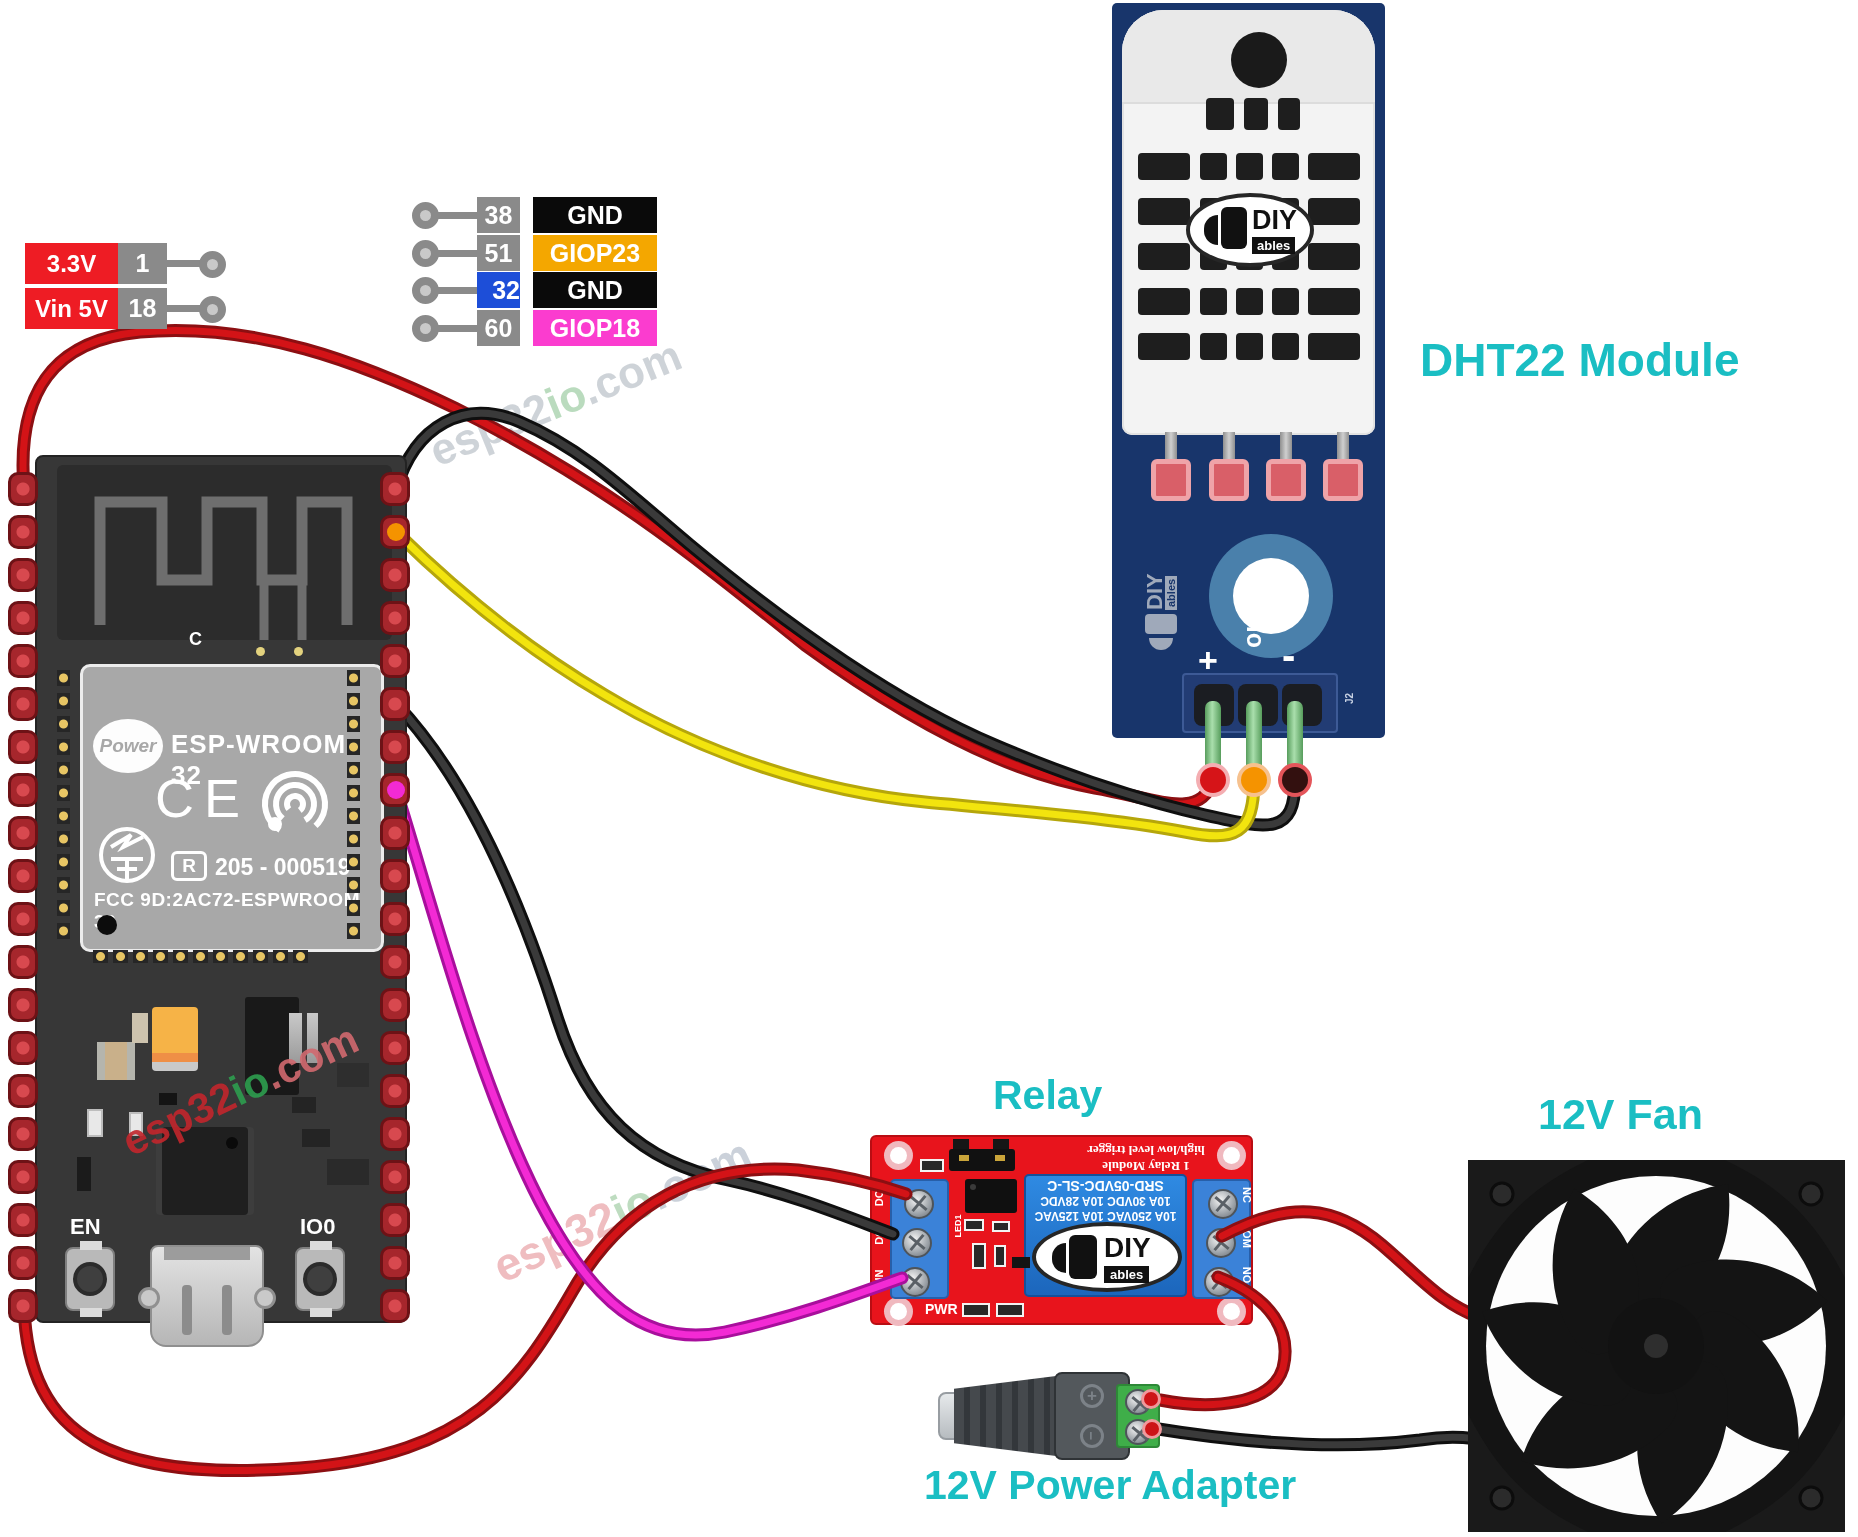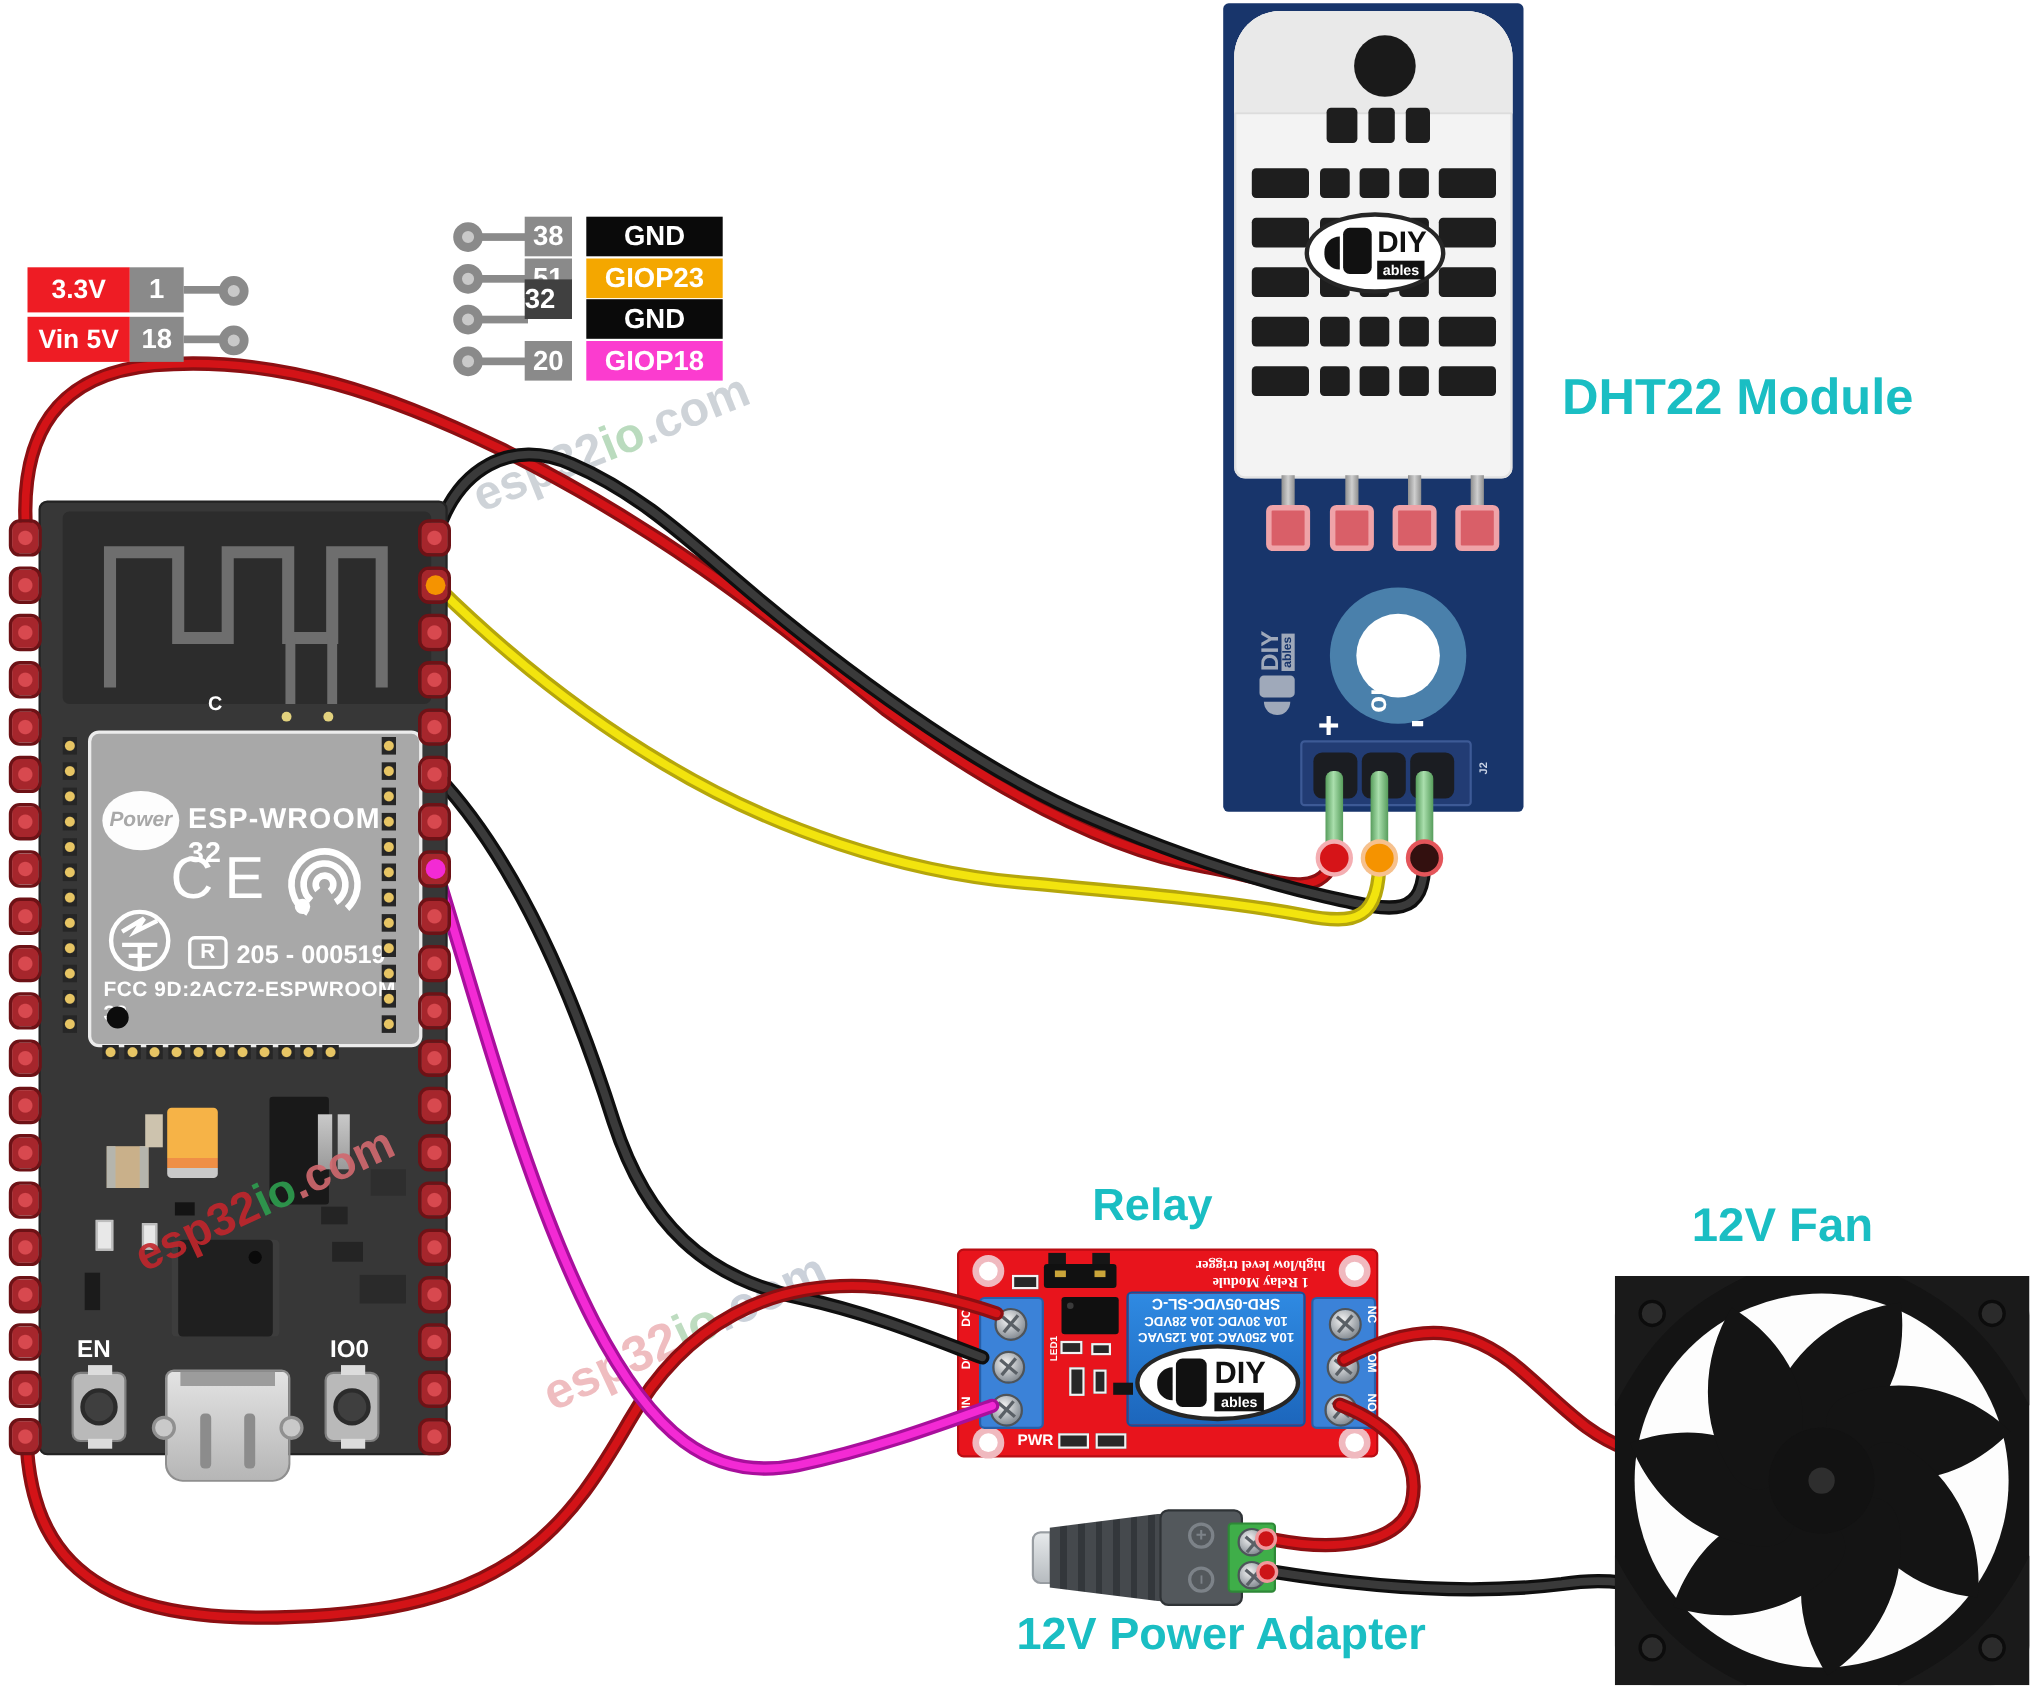--- a/index.html
+++ b/index.html
@@ -111,25 +111,25 @@
       <div class="pincircle" style="position: absolute; left: 0px; top: 5px;"></div>
       <div style="position: absolute; left: 24px; top: 15px; width: 44px; height: 7px; background: rgb(138, 138, 138);"></div>
       <div style="position: absolute; left: 65px; top: 0px; width: 43px; height: 36px; background: rgb(138, 138, 138); color: rgb(255, 255, 255); font-weight: 700; font-size: 25px; text-align: center; line-height: 36px;">38</div>
       <div style="position: absolute; left: 121px; top: 0px; width: 124px; height: 36px; background: rgb(10, 10, 10); color: rgb(255, 255, 255); font-weight: 700; font-size: 25px; text-align: center; line-height: 36px;">GND</div>
       <div class="pincircle" style="position: absolute; left: 0px; top: 43px;"></div>
       <div style="position: absolute; left: 24px; top: 53px; width: 44px; height: 7px; background: rgb(138, 138, 138);"></div>
       <div style="position: absolute; left: 65px; top: 38px; width: 43px; height: 36px; background: rgb(138, 138, 138); color: rgb(255, 255, 255); font-weight: 700; font-size: 25px; text-align: center; line-height: 36px;">51</div>
       <div style="position: absolute; left: 121px; top: 38px; width: 124px; height: 36px; background: rgb(244, 167, 0); color: rgb(255, 255, 255); font-weight: 700; font-size: 25px; text-align: center; line-height: 36px;">GIOP23</div>
       <div class="pincircle" style="position: absolute; left: 0px; top: 80px;"></div>
       <div style="position: absolute; left: 24px; top: 90px; width: 44px; height: 7px; background: rgb(138, 138, 138);"></div>
-      <div style="position: absolute; left: 65px; top: 57px; width: 43px; height: 36px; background: #404040; color: rgb(255, 255, 255); font-weight: 700; font-size: 25px; text-align: left; line-height: 36px;">32</div>
+      <div style="position: absolute; left: 65px; top: 75px; width: 43px; height: 36px; background: #1d4ed8; color: rgb(255, 255, 255); font-weight: 700; font-size: 25px; text-align: right; line-height: 36px;">32</div>
       <div style="position: absolute; left: 121px; top: 75px; width: 124px; height: 36px; background: rgb(10, 10, 10); color: rgb(255, 255, 255); font-weight: 700; font-size: 25px; text-align: center; line-height: 36px;">GND</div>
       <div class="pincircle" style="position: absolute; left: 0px; top: 118px;"></div>
       <div style="position: absolute; left: 24px; top: 128px; width: 44px; height: 7px; background: rgb(138, 138, 138);"></div>
-      <div style="position: absolute; left: 65px; top: 113px; width: 43px; height: 36px; background: rgb(138, 138, 138); color: rgb(255, 255, 255); font-weight: 700; font-size: 25px; text-align: center; line-height: 36px;">20</div>
+      <div style="position: absolute; left: 65px; top: 113px; width: 43px; height: 36px; background: rgb(138, 138, 138); color: rgb(255, 255, 255); font-weight: 700; font-size: 25px; text-align: center; line-height: 36px;">60</div>
       <div style="position: absolute; left: 121px; top: 113px; width: 124px; height: 36px; background: rgb(251, 60, 207); color: rgb(255, 255, 255); font-weight: 700; font-size: 25px; text-align: center; line-height: 36px;">GIOP18</div>
     </div>
 
   <div id="esp32">
 
     <div class="abs" style="left:20px;top:8px;width:335px;height:175px;background:#2c2c2c;border-radius:6px;"></div>
     <svg class="abs" style="left:20px;top:8px;" width="335" height="175" viewBox="0 0 335 175">
       <polyline points="43,160 43,37 105,37 105,115 150,115 150,37 205,37 205,115 245,115 245,37 290,37 290,160" fill="none" stroke="#6e6e6e" stroke-width="11"></polyline>
       <line x1="207" y1="115" x2="207" y2="190" stroke="#6e6e6e" stroke-width="9"></line>
       <line x1="245" y1="115" x2="245" y2="190" stroke="#6e6e6e" stroke-width="9"></line>

